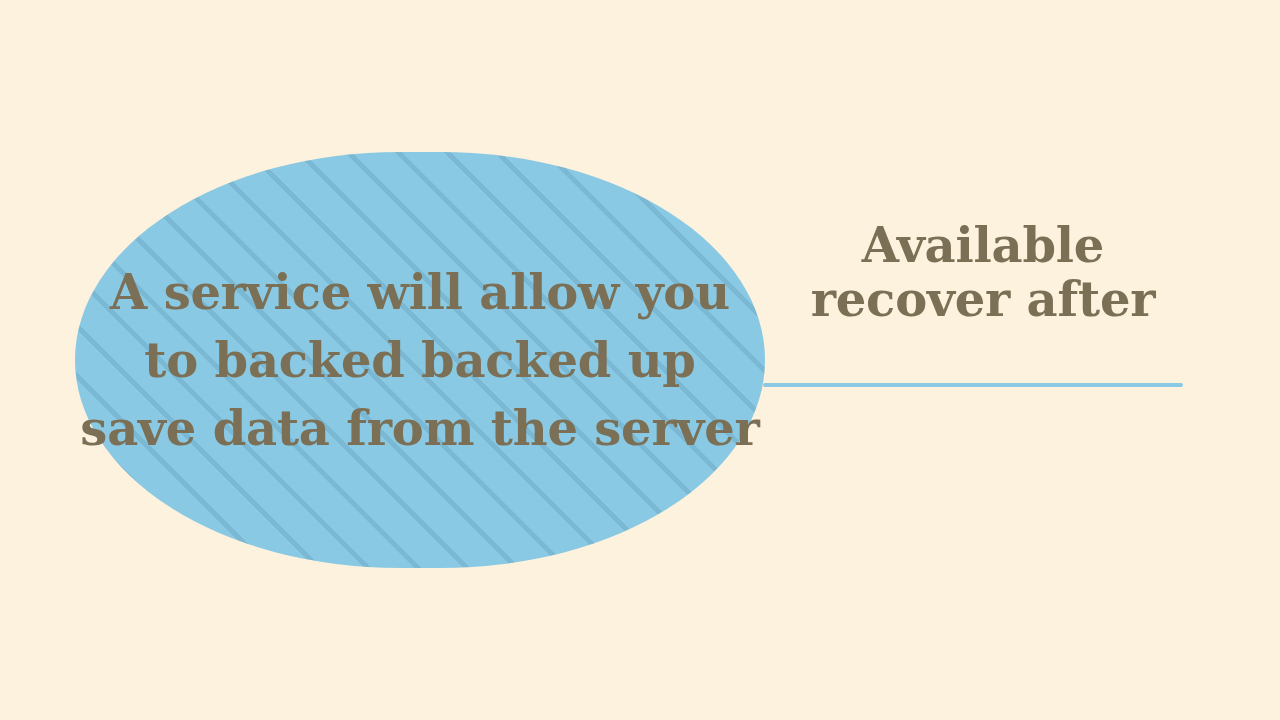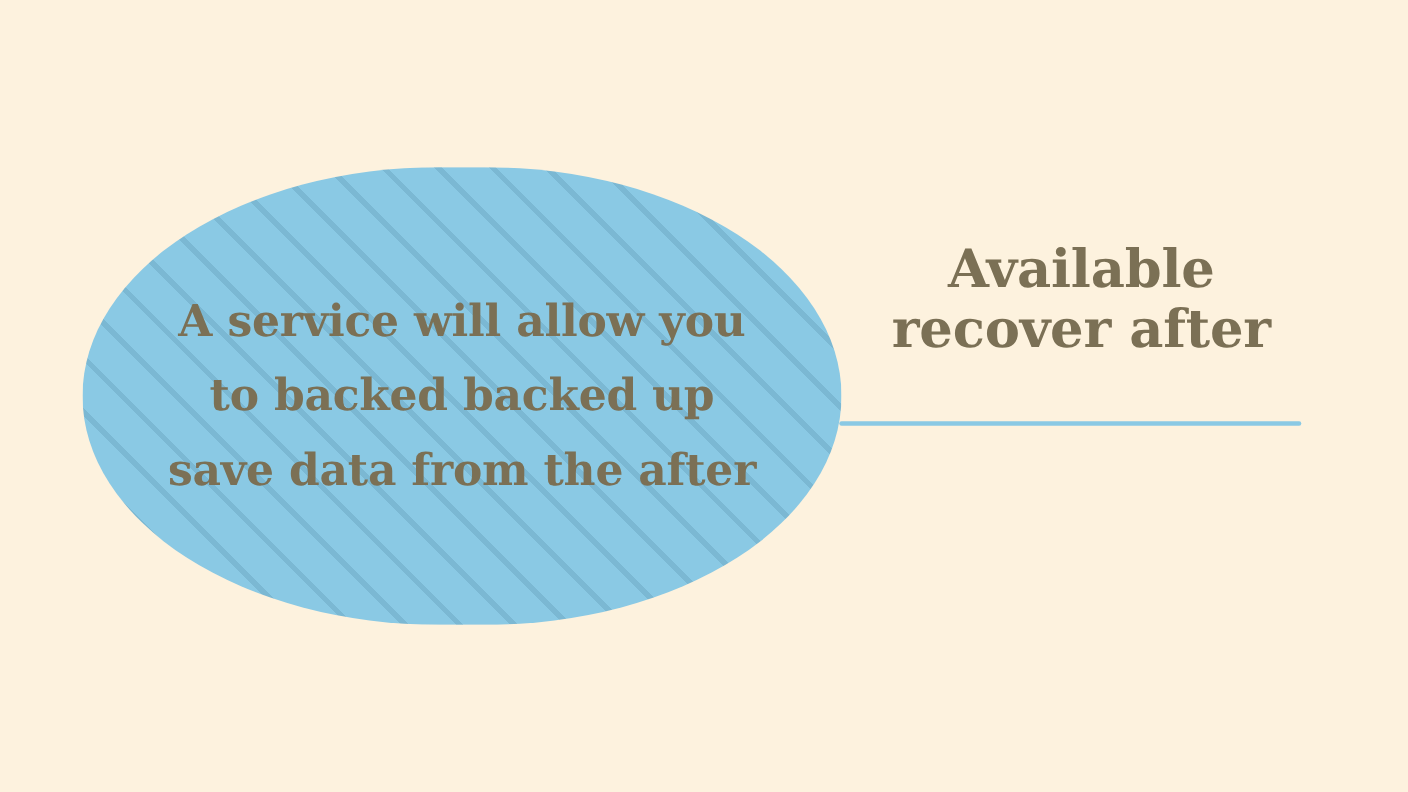--- a/index.html
+++ b/index.html
@@ -51,21 +51,21 @@
     top: 0;
     width: 690px;
     height: 416px;
     display: flex;
     flex-direction: column;
     align-items: center;
     justify-content: center;
     text-align: center;
     color: #7b7055;
     font-weight: bold;
-    font-size: 40px;
+    font-size: 48px;
     line-height: 68px;
     letter-spacing: -0.2px;
     white-space: nowrap;
     user-select: none;
   }
   .blob-text .line { display: block; }
 
   
   .connector {
     position: absolute;
@@ -96,21 +96,21 @@
 </head>
 <body>
 
 <div id="canvas">
 
   <div class="blob-wrap">
     <div class="blob"></div>
     <div class="blob-text">
       <span class="line">A service will allow you</span>
       <span class="line">to backed backed up</span>
-      <span class="line">save data from the after</span>
+      <span class="line">save data from the server</span>
     </div>
   </div>
 
   <div class="connector"></div>
 
   <div class="caption">
     <span class="line">Available</span>
     <span class="line">recover after</span>
   </div>
 

